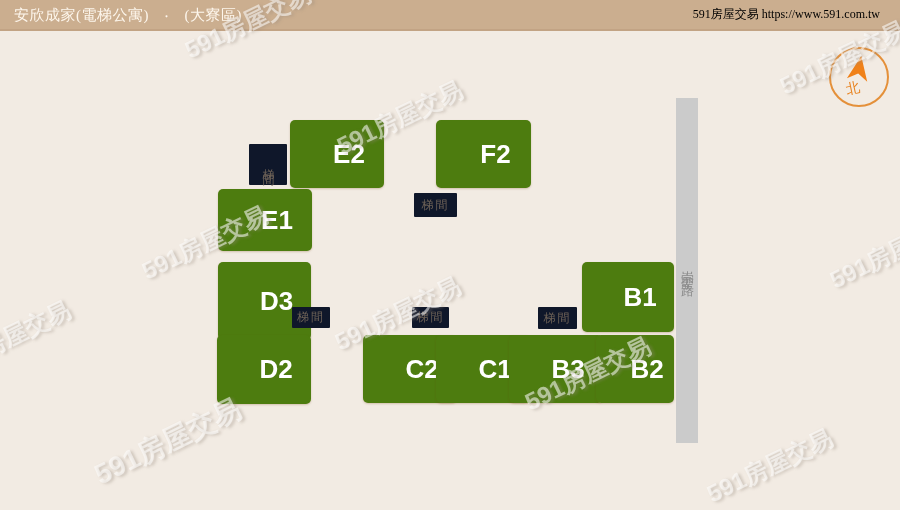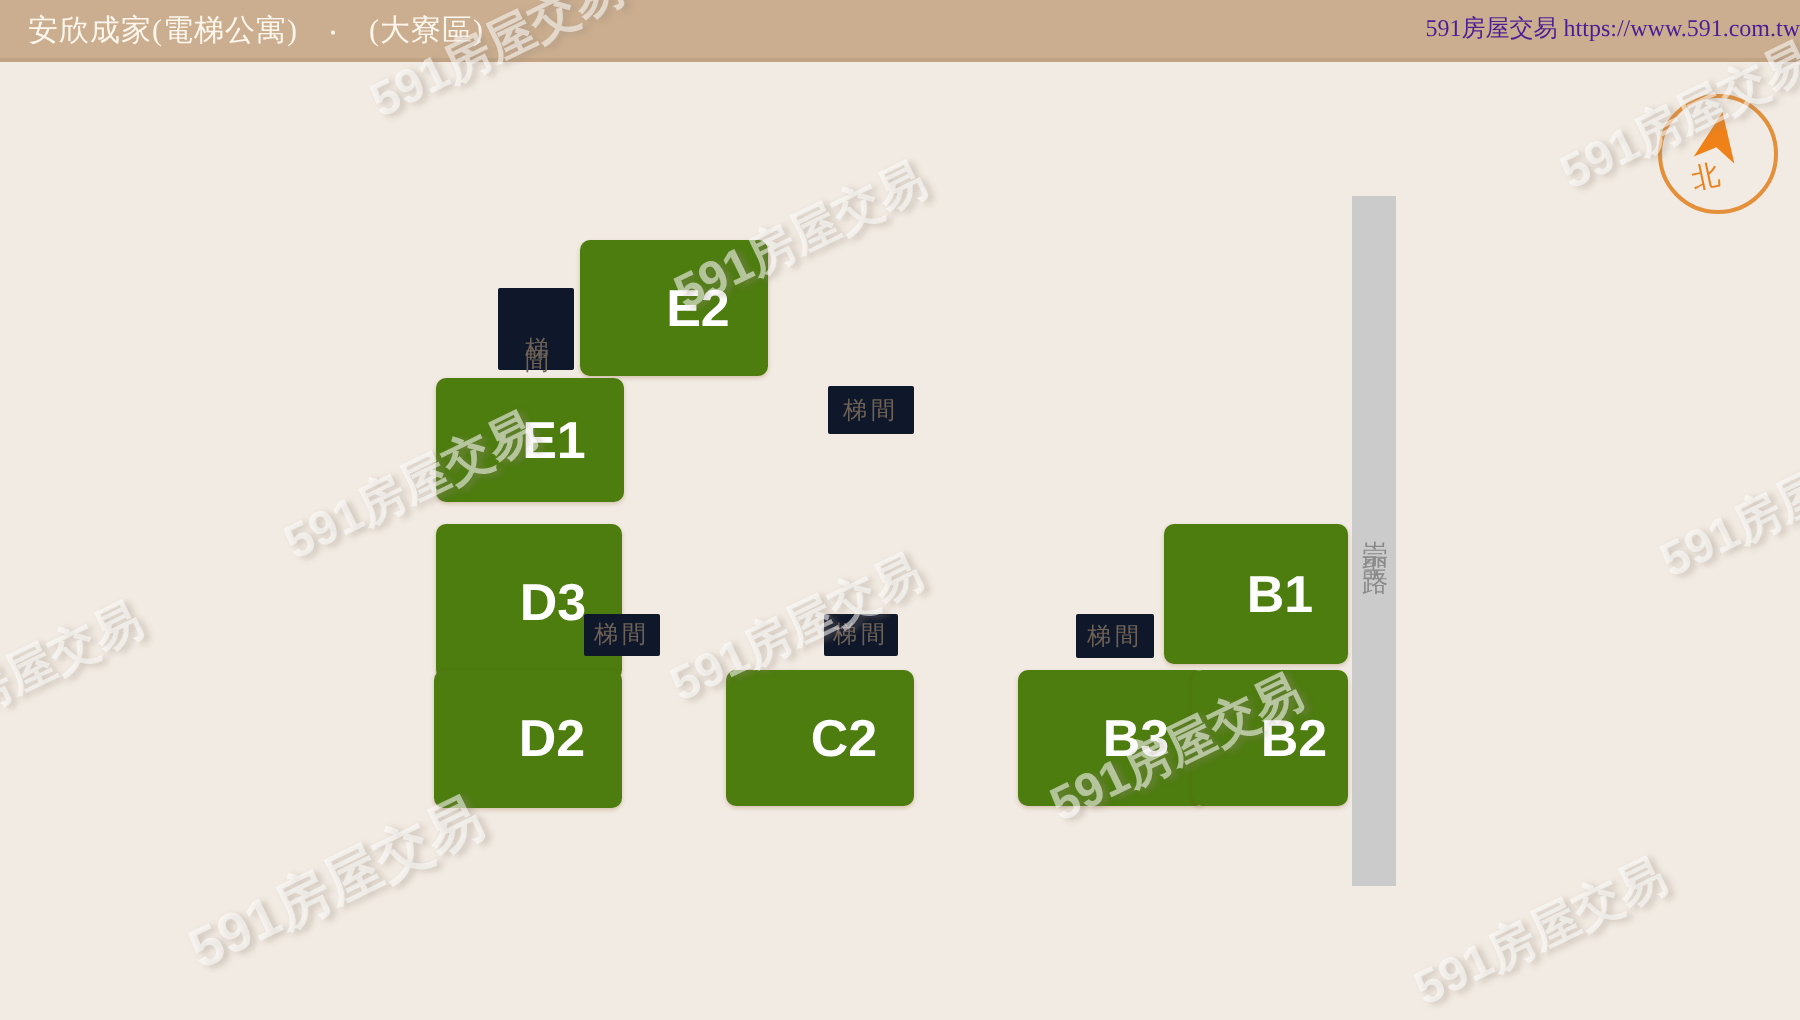--- a/index.html
+++ b/index.html
@@ -4,21 +4,21 @@
 <style>
   html,body{margin:0;padding:0;background:#e9e2d9;}
   #stage{position:relative;width:900px;height:510px;background:#f2ebe3;overflow:hidden;
          font-family:"Liberation Sans",sans-serif;}
   
   #header{position:absolute;left:0;top:0;width:100%;height:31px;background:#cbae8f;
           border-bottom:2px solid #c2a384;box-sizing:border-box;z-index:4;
           display:flex;align-items:center;justify-content:space-between;gap:40px;}
   #header .title{margin-left:14px;color:#fdf6ec;font-family:"Liberation Serif",serif;
           font-size:15px;letter-spacing:.5px;}
-  #header .site{margin-right:0;color:#4c1d95;font-family:"Liberation Serif",serif;
+  #header .site{margin-right:20px;color:#000000;font-family:"Liberation Serif",serif;
           font-size:12px;}
   
   .b{position:absolute;background:#4d7c0f;border-radius:5px;z-index:2;
      display:flex;align-items:center;justify-content:center;
      color:#fff;font-size:26px;font-weight:bold;
      box-shadow:0 1px 2px rgba(120,70,10,.25);cursor:pointer;padding-left:24px;}
   
   .s{position:absolute;background:#0f172a;z-index:2;border-radius:1px;
      display:flex;align-items:center;justify-content:center;
      color:#6e6257;font-size:12px;letter-spacing:2px;}
@@ -48,28 +48,30 @@
   <div id="header">
     <span class="title">安欣成家(電梯公寓)　‧　(大寮區)</span>
     <span class="site">591房屋交易 https://www.591.com.tw</span>
   </div>
 
   <div id="road">
     <span class="rname">崇聖路</span>
   </div>
 
   <div class="b" style="left:290px;top:120px;width:70px;height:68px">E2</div>
+  <div class="b" style="left:436px;top:120px;width:71px;height:68px">F2</div>
 
   <div class="b" style="left:218px;top:189px;width:70px;height:62px">E1</div>
   <div class="b" style="left:218px;top:262px;width:69px;height:78px">D3</div>
 
   <div class="b" style="left:582px;top:262px;width:68px;height:70px">B1</div>
 
   <div class="b" style="left:217px;top:335px;width:70px;height:69px">D2</div>
   <div class="b" style="left:363px;top:335px;width:70px;height:68px">C2</div>
+  <div class="b" style="left:436px;top:335px;width:70px;height:68px">C1</div>
   <div class="b" style="left:509px;top:335px;width:70px;height:68px">B3</div>
   <div class="b" style="left:596px;top:335px;width:54px;height:68px">B2</div>
 
   <div class="s vert" style="left:249px;top:144px;width:38px;height:41px">梯間</div>
   <div class="s" style="left:414px;top:193px;width:43px;height:24px">梯間</div>
   <div class="s" style="left:292px;top:307px;width:38px;height:21px">梯間</div>
   <div class="s" style="left:412px;top:307px;width:37px;height:21px">梯間</div>
   <div class="s" style="left:538px;top:307px;width:39px;height:22px">梯間</div>
 
   <div id="compass">

